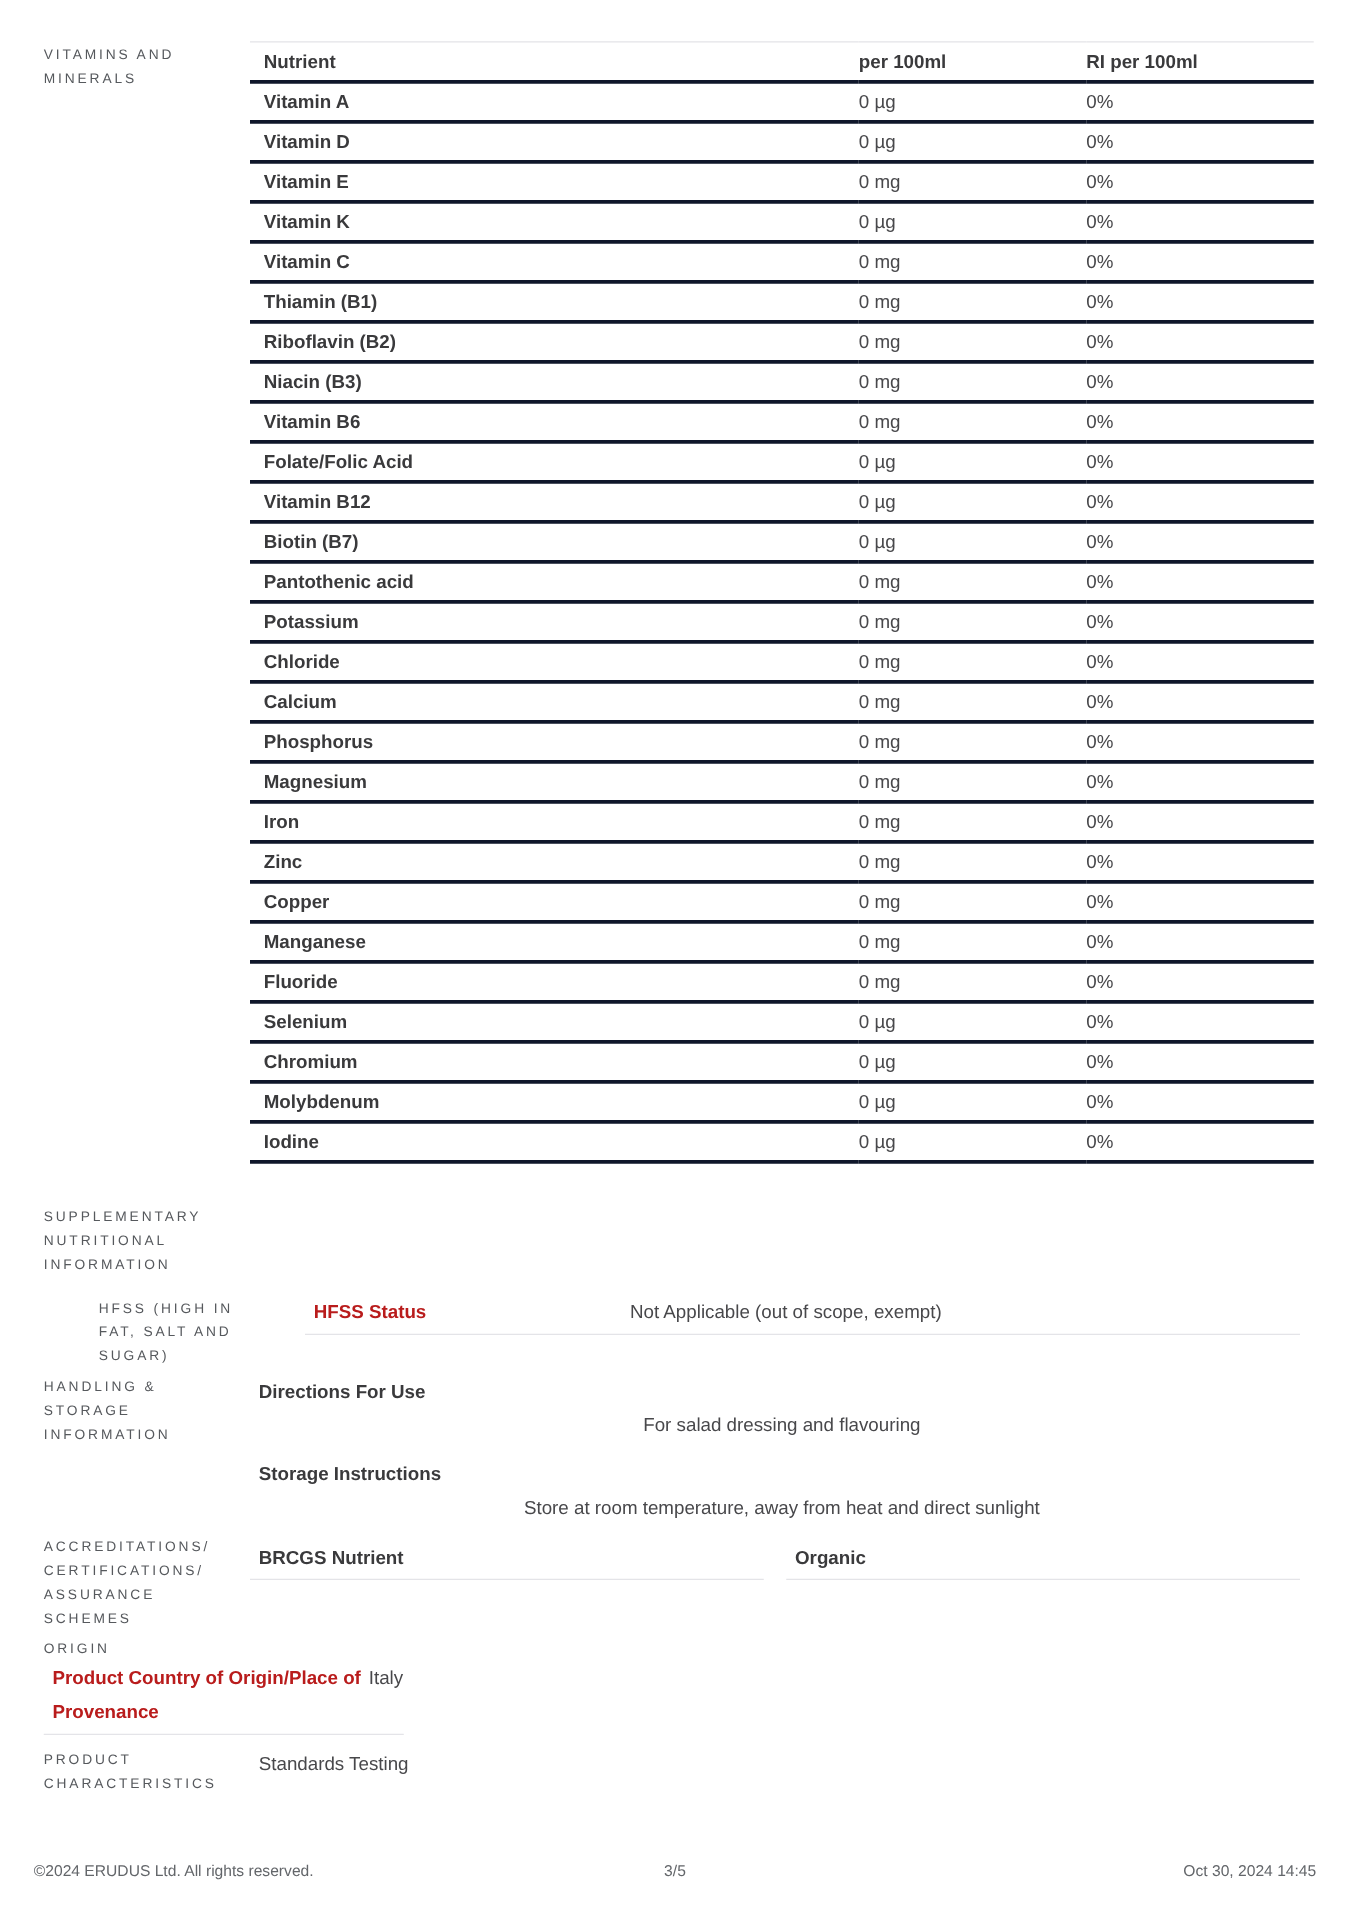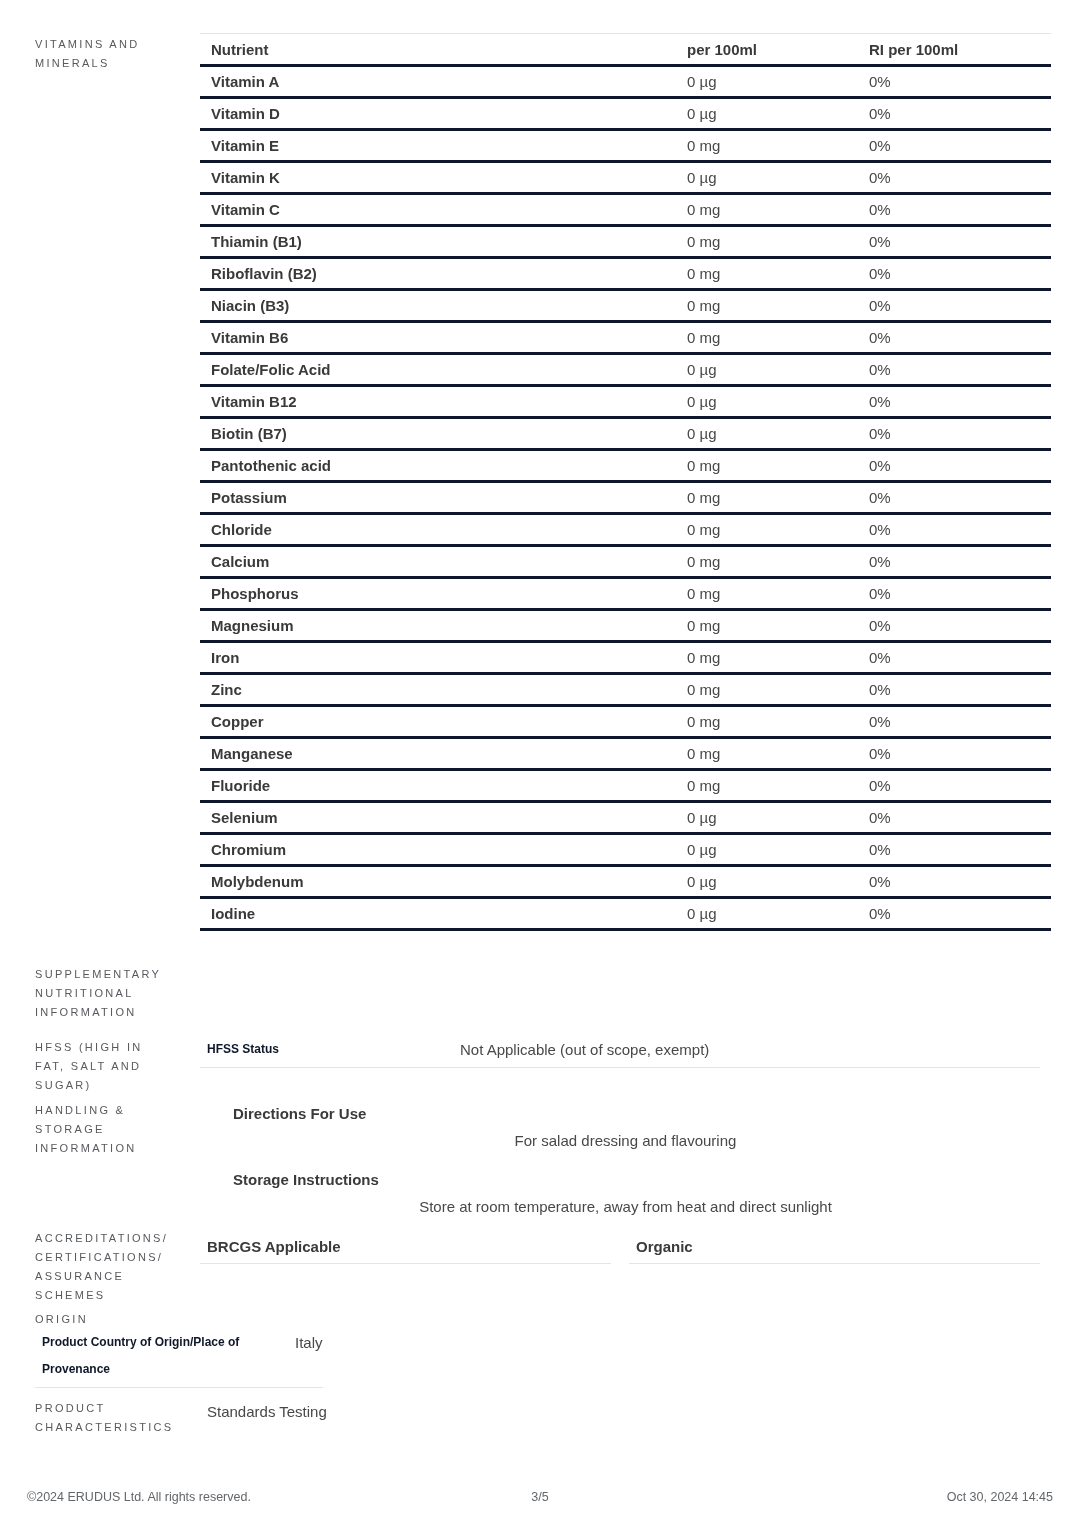--- a/index.html
+++ b/index.html
@@ -25,46 +25,46 @@
   .nutrients .c-val { width:182px; }
   .nutrients thead th { font-weight:700; color:#3a3a3c; }
   .nutrients td.nut { font-weight:700; color:#3a3a3c; }
   .nutrients td.val { font-weight:400; color:#48484b;margin-top:40px; }
 
   
   .field-row {
     display:grid; grid-template-columns:260px 1fr; align-items:start;
     border-bottom:1px solid #e4e4e8; padding:0 0 4px 0;
   }
-  .field-label { font-weight:700; color:#0f172a; font-size:12px; line-height:27px; padding-left:7px; }
+  .field-label { font-weight:700; color:#b91c1c; font-size:15px; line-height:27px; padding-left:7px; }
   .field-value { font-weight:400; color:#48484b; font-size:15px; line-height:27px; }
 
   .stack { margin-top:19px; }
   .stack.first { margin-top:5px; }
-  .stack-label { font-weight:700; color:#3a3a3c; font-size:15px; line-height:20px; padding-left:7px;margin-left:26px; }
+  .stack-label { font-weight:700; color:#3a3a3c; font-size:15px; line-height:20px; padding-left:7px; }
   .stack-value { font-weight:400; color:#48484b; font-size:15px; line-height:20px; padding-left:11px; margin-top:7px;text-align:center; }
 
   .half-row {
     width:calc(50% - 9px); display:grid; grid-template-columns:293px 1fr; align-items:baseline;
     border-bottom:1px solid #e4e4e8; padding-bottom:4px; margin-top:19px;
   }
   .half-row .field-label { line-height:20px; }
   .half-row .field-value { line-height:20px; }
 
   .accr-grid { display:grid; grid-template-columns:1fr 1fr; column-gap:18px; }
   .accr-cell {
     border-bottom:1px solid #e4e4e8; padding:10px 0 6px 7px;
     font-weight:700; color:#3a3a3c; font-size:15px; line-height:20px;
   }
 
   .plain-value { font-weight:400; color:#48484b; font-size:15px; line-height:20px; padding:5px 0 0 7px; }
 
   
   .sec-supplementary { margin-top:32px; }
-  .sec-hfss { margin-top:14px; }
+  .sec-hfss { margin-top:14px;margin-left:44px; }
   .sec-handling { margin-top:4px; }
   .sec-accreditations { margin-top:10px; }
   .sec-origin { margin-top:3px;flex-direction:column; }
   .sec-product { margin-top:9px; }
 
   .footer {
     position:absolute; left:27px; right:27px; top:1490px;
     display:grid; grid-template-columns:1fr auto 1fr; align-items:center;
     font-size:12.5px; color:#63666a;
   }
@@ -264,21 +264,21 @@
     </div>
   </div>
 
   <div class="sec sec-accreditations">
     <div class="sec-label">ACCREDITATIONS/
 CERTIFICATIONS/
 ASSURANCE
 SCHEMES</div>
     <div class="sec-content">
       <div class="accr-grid">
-        <div class="accr-cell">BRCGS Applicable</div>
+        <div class="accr-cell">BRCGS Nutrient</div>
         <div class="accr-cell">Organic</div>
       </div>
     </div>
   </div>
 
   <div class="sec sec-origin">
     <div class="sec-label">ORIGIN</div>
     <div class="sec-content">
       <div class="field-row">
         <div class="field-label">Product Country of Origin/Place of Provenance</div>

